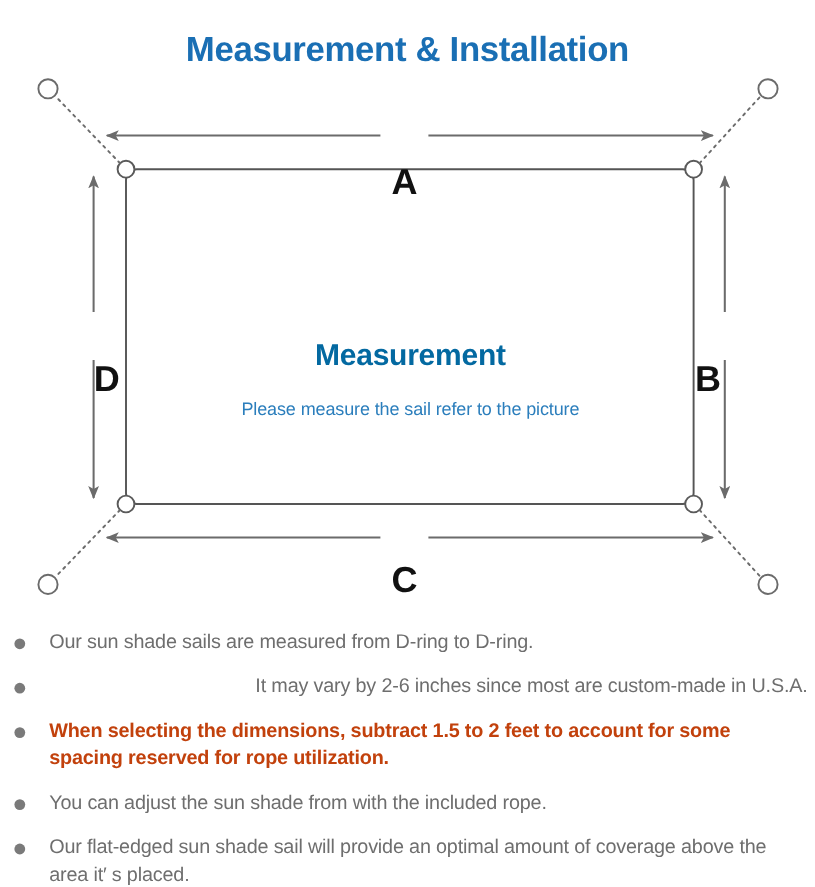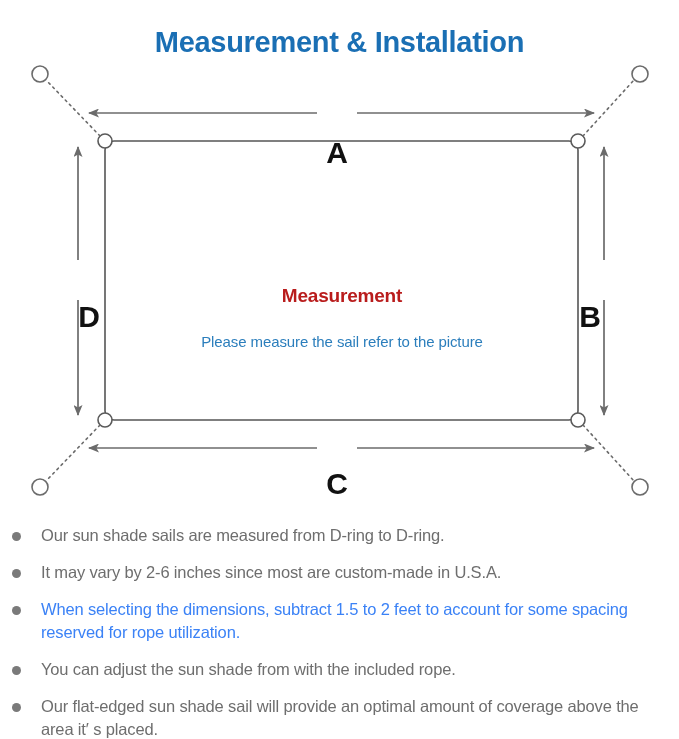--- a/index.html
+++ b/index.html
@@ -55,23 +55,23 @@
   #label-d { left: 64px; top: 258px; width: 50px; }
 
   #center-block {
     position: absolute;
     left: 105px;
     top: 236px;
     width: 474px;
     text-align: center;
   }
   #center-title {
-    font-size: 19px;
+    font-size: 25px;
     font-weight: bold;
-    color: #b91c1c;
+    color: #0369a1;
     line-height: 32px;
     letter-spacing: -0.2px;
   }
   #center-sub {
     font-size: 15px;
     font-weight: normal;
     color: #2b7ebc;
     line-height: 24px;
     letter-spacing: -0.1px;
     margin-top: 18px;
@@ -161,25 +161,25 @@
   </div>
 </div>
 
 <div id="notes">
     <div class="note-row">
       <span class="note-bullet" style="background: rgb(122, 122, 122);"></span>
       <div class="note-text" style="color: rgb(110, 110, 110);">Our sun shade sails are measured from D-ring to D-ring.</div>
     </div>
     <div class="note-row">
       <span class="note-bullet" style="background: rgb(122, 122, 122);"></span>
-      <div class="note-text" style="color: rgb(110, 110, 110);">It may vary by 2-6 inches since most are custom-made in U.S.A.</div>
+      <div class="note-text" style="color: rgb(110, 110, 110); text-align: right;">It may vary by 2-6 inches since most are custom-made in U.S.A.</div>
     </div>
     <div class="note-row">
       <span class="note-bullet" style="background: rgb(122, 122, 122);"></span>
-      <div class="note-text" style="color: #3b82f6;">When selecting the dimensions, subtract 1.5 to 2 feet to account for some spacing reserved for rope utilization.</div>
+      <div class="note-text" style="color: #c2410c; font-weight: bold;">When selecting the dimensions, subtract 1.5 to 2 feet to account for some spacing reserved for rope utilization.</div>
     </div>
     <div class="note-row">
       <span class="note-bullet" style="background: rgb(122, 122, 122);"></span>
       <div class="note-text" style="color: rgb(110, 110, 110);">You can adjust the sun shade from with the included rope.</div>
     </div>
     <div class="note-row">
       <span class="note-bullet" style="background: rgb(122, 122, 122);"></span>
       <div class="note-text" style="color: rgb(110, 110, 110);">Our flat-edged sun shade sail will provide an optimal amount of coverage above the area it′ s placed.</div>
     </div>
   </div>

